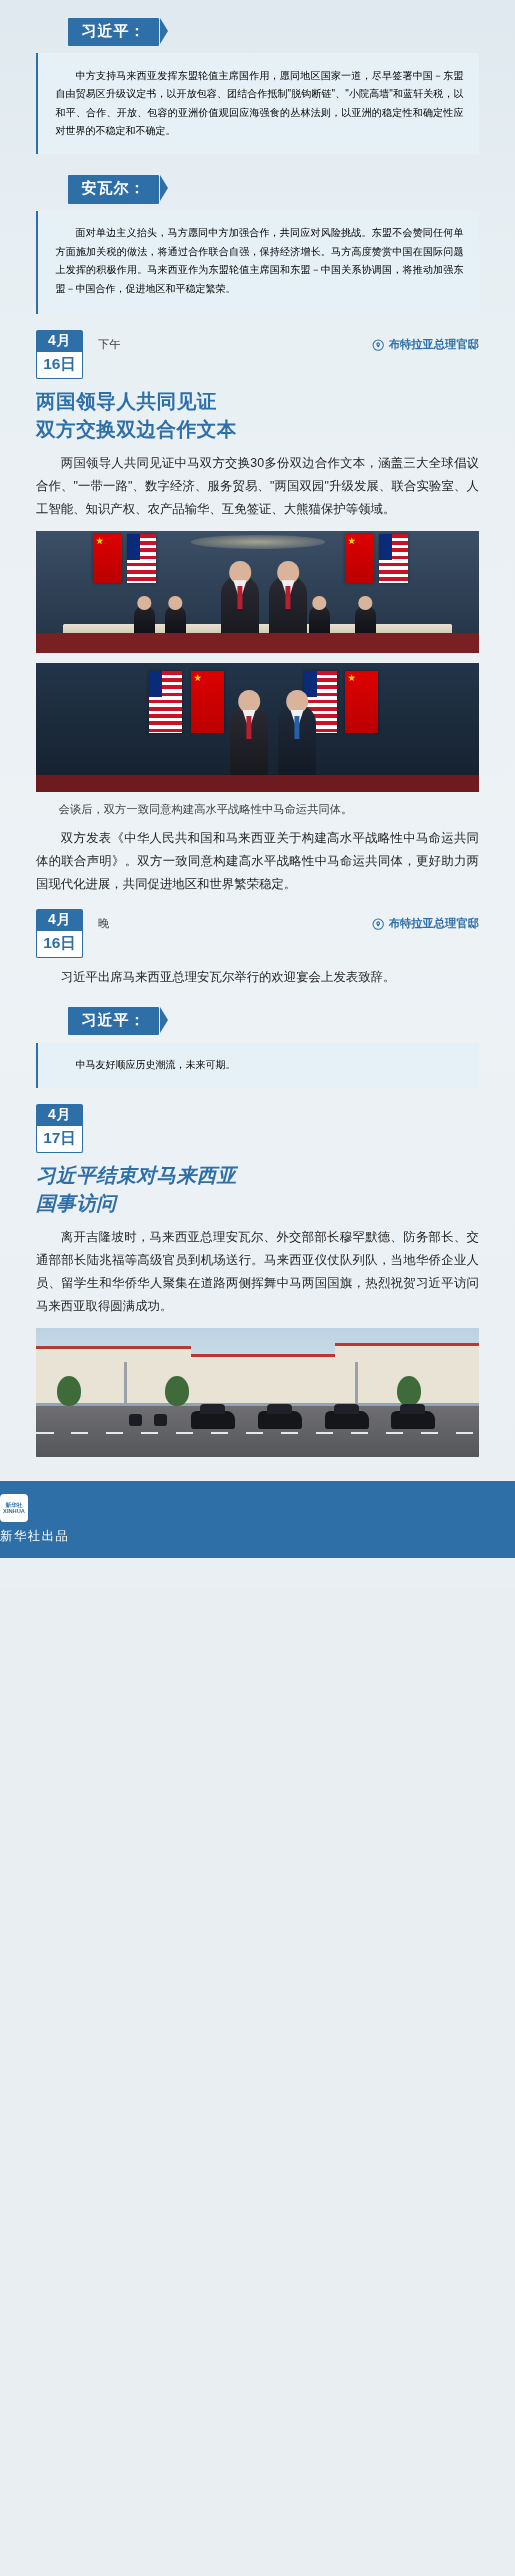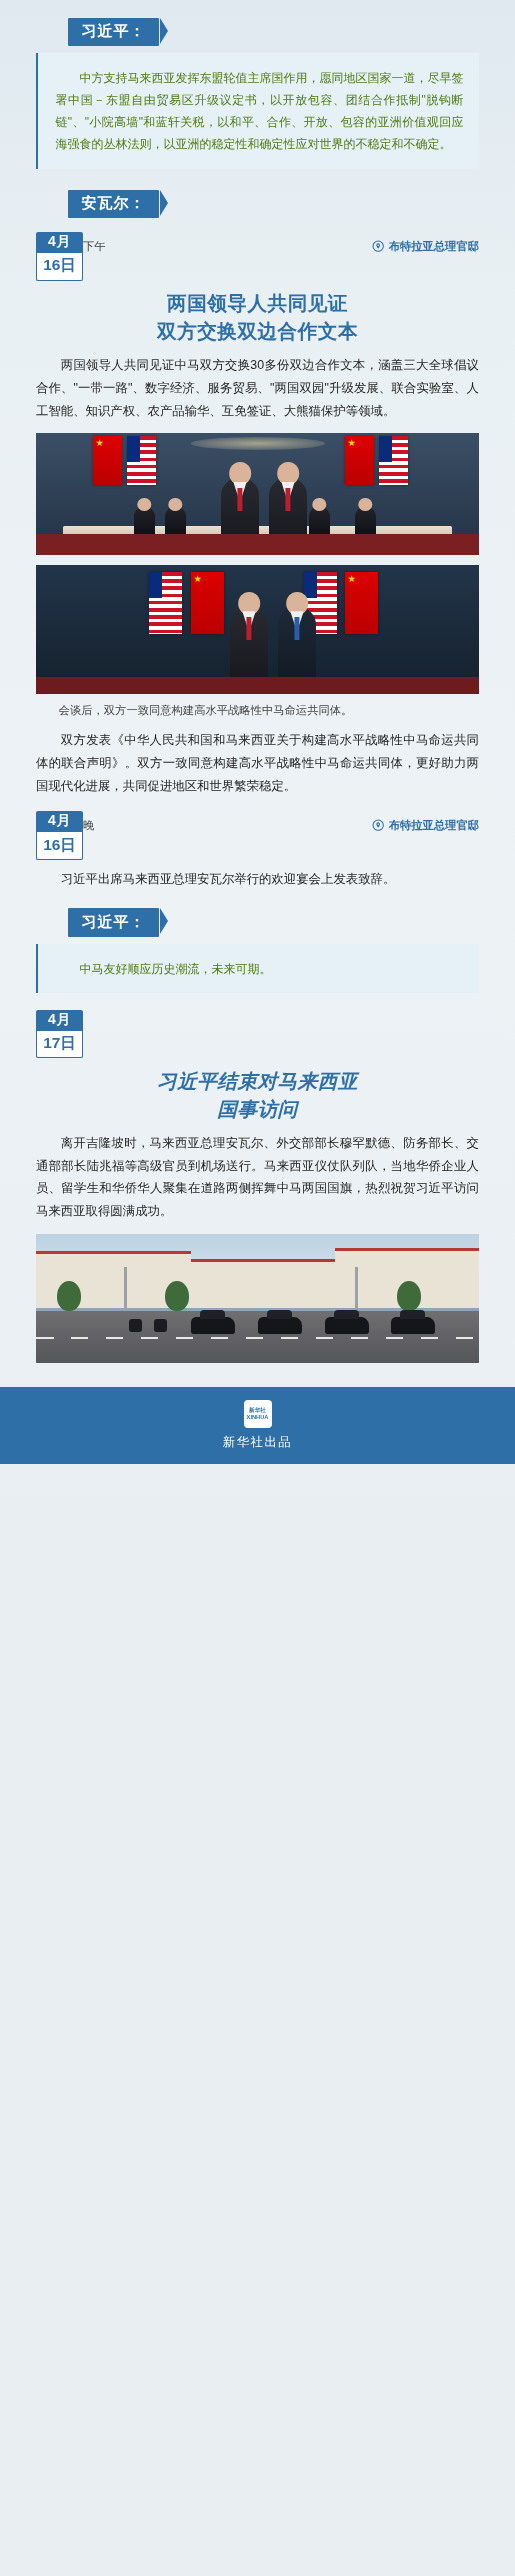--- a/index.html
+++ b/index.html
@@ -40,37 +40,37 @@
     border-left:8.8px solid #2f6fa8;
   }
 
   
   .quote-wrap { padding: 7.2px 36px 3.1px 36px; }
   .quote {
     position:relative;
     background:#e6f0f7;
     border-left:2.6px solid #2f6fa8;
     padding:13.4px 15.5px 13.4px 17.5px;
-    font-size:12px;
+    font-size:10px;
     line-height:1.85;
-    color:#4d7c0f;
+    color:#000000;
     text-align:justify;
     text-indent:2em;
   }
   .quote.tall { padding-bottom:15.5px; }
 
   
   .timeline {
     position:relative;
     padding: 13.4px 36px 0 36px;
   }
   .tl-row {
     display:flex;
     align-items:flex-start;
-    gap:0;
+    gap:15px;
     position:relative;
   }
   .date-badge {
     flex:0 0 auto;
     width:47px;
     text-align:center;
     position:relative;
   }
   .date-badge .d-top{
     background:#2f6fa8;
@@ -118,21 +118,20 @@
   }
 
   
   .headline {
     padding: 9.3px 36px 0 36px;
     font-size:19.6px;
     font-weight:bold;
     color:#2f6fa8;
     line-height:1.42;
     letter-spacing:0.5px;
-    text-align:center;
   }
 
   
   .body-p {
     padding: 8.2px 36px 0 36px;
     font-size:12.4px;
     line-height:1.85;
     text-align:justify;
     text-indent:2em;
     color:#1f1f1f;
@@ -237,21 +236,21 @@
   .tree{position:absolute;bottom:40%;width:24px;height:30px;border-radius:50% 50% 46% 46%;background:#3f6b3a;}
   .pole{position:absolute;bottom:40%;width:3.1px;height:44px;background:#9aa2a8;}
 
   
   .footer {
     margin-top:24px;
     background:#2f6fa8;
     height:77px;
     display:flex;
     flex-direction:column;
-    align-items:center;
+    align-items:flex-start;
     justify-content:center;
     gap:6.2px;
   }
   .logo-badge{
     width:28px;height:28px;border-radius:4.1px;
     background:#ffffff;
     display:flex;align-items:center;justify-content:center;
     color:#2f6fa8;font-size:7.2px;font-weight:bold;line-height:1.1;text-align:center;
   }
   .footer-text{
@@ -265,20 +264,23 @@
 
   <div class="speaker-wrap">
     <span class="speaker">习近平：</span>
   </div>
   <div class="quote-wrap">
     <div class="quote">中方支持马来西亚发挥东盟轮值主席国作用，愿同地区国家一道，尽早签署中国－东盟自由贸易区升级议定书，以开放包容、团结合作抵制"脱钩断链"、"小院高墙"和蓝轩关税，以和平、合作、开放、包容的亚洲价值观回应海强食的丛林法则，以亚洲的稳定性和确定性应对世界的不稳定和不确定。</div>
   </div>
 
   <div class="speaker-wrap">
     <span class="speaker">安瓦尔：</span>
+  </div>
+  <div class="quote-wrap">
+    <div class="quote tall">面对单边主义抬头，马方愿同中方加强合作，共同应对风险挑战。东盟不会赞同任何单方面施加关税的做法，将通过合作联合自强，保持经济增长。马方高度赞赏中国在国际问题上发挥的积极作用。马来西亚作为东盟轮值主席国和东盟－中国关系协调国，将推动加强东盟－中国合作，促进地区和平稳定繁荣。</div>
   </div>
 
   <div class="timeline">
     <div class="tl-row">
       <div class="date-badge">
         <div class="d-top">4月</div>
         <div class="d-bot">16日</div>
       </div>
       <div class="tl-meta">
         <span class="tl-time">下午</span>

